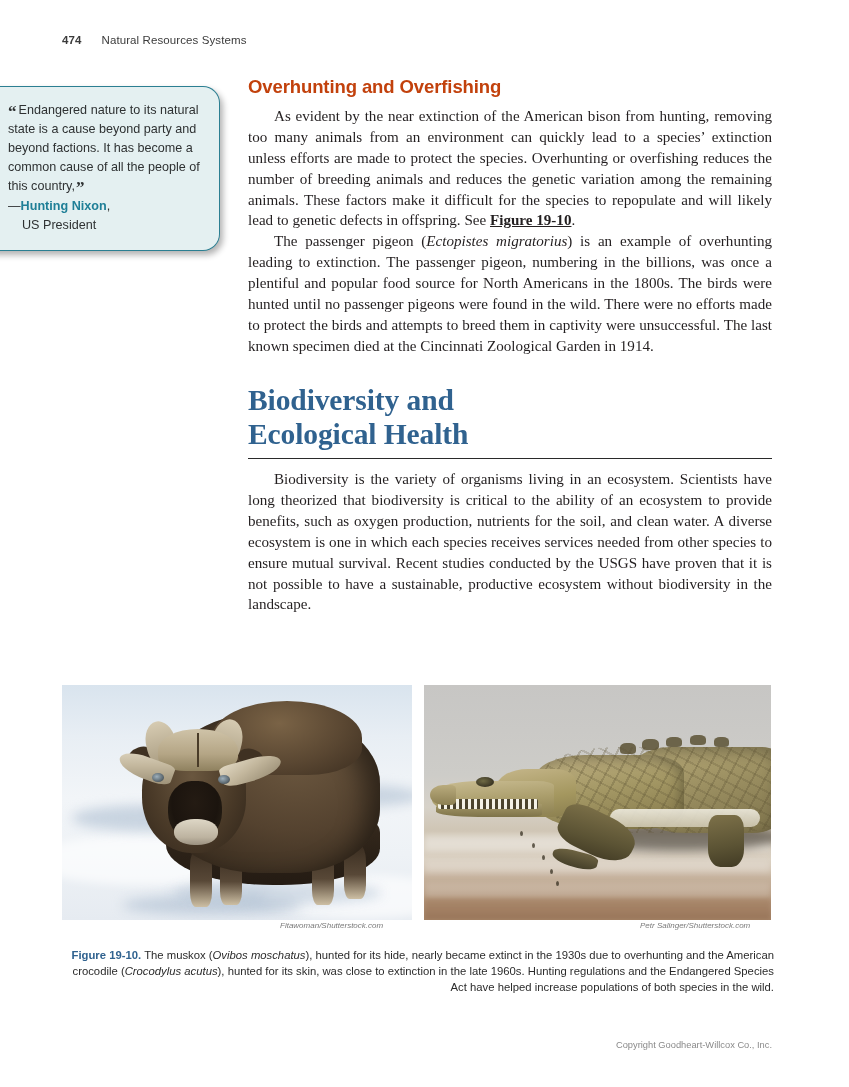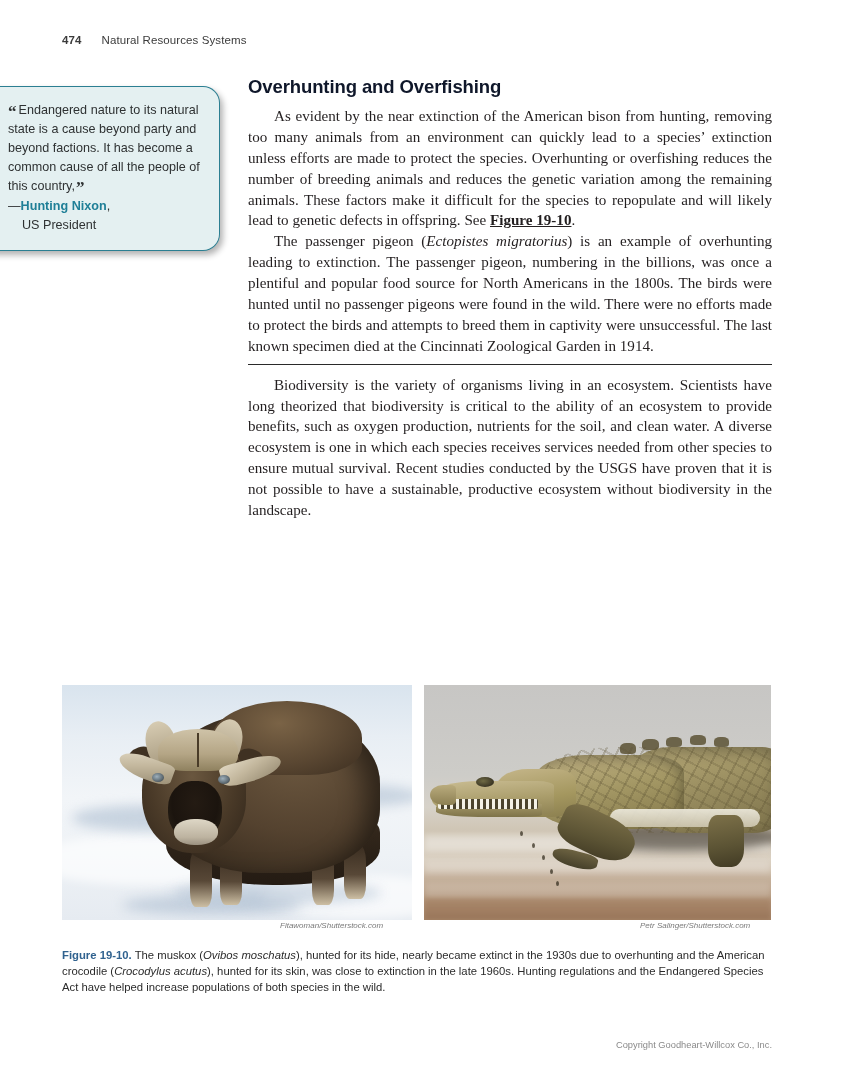--- a/index.html
+++ b/index.html
@@ -94,21 +94,21 @@
     position: absolute;
     left: 248px;
     top: 76px;
     width: 524px;
   }
   h2.section-head {
     margin: 0 0 8px 0;
     font-family: "Liberation Sans", sans-serif;
     font-size: 18.5px;
     font-weight: 700;
-    color: #0f172a;
+    color: #c2410c;
     letter-spacing: -.1px;
   }
   p.body {
     margin: 0;
     text-align: justify;
     text-justify: inter-word;
     font-size: 15.1px;
     line-height: 1.385;
     text-indent: 26px;
     hyphens: manual;
@@ -166,20 +166,21 @@
 
   .caption {
     position: absolute;
     top: 262px;
     left: 0;
     width: 712px;
     font-family: "Liberation Sans", sans-serif;
     font-size: 11.3px;
     line-height: 1.42;
     color: #2b2b2b;
+    text-align: right;
   }
   .caption .figno {
     font-weight: 700;
     color: #30628f;
   }
   .caption .it { font-style: italic; }
 
   
   #footer {
     position: absolute;
@@ -481,20 +482,24 @@
 </div>
 
 <div id="column">
 
   <h2 class="section-head">Overhunting and Overfishing</h2>
 
   <p class="body"><span>As evident by the near extinction of the American bison from hunting, removing too many animals from an environment can quickly lead to a species’ extinction unless efforts are made to protect the species. Overhunting or overfishing reduces the number of breeding animals and reduces the genetic variation among the remaining animals. These factors make it difficult for the species to repopulate and will likely lead to genetic defects in offspring. See </span><span class="bd">Figure 19-10</span><span>.</span></p>
 
   <p class="body"><span>The passenger pigeon (</span><span class="it">Ectopistes migratorius</span><span>) is an example of overhunting leading to extinction. The passenger pigeon, numbering in the billions, was once a plentiful and popular food source for North Americans in the 1800s. The birds were hunted until no passenger pigeons were found in the wild. There were no efforts made to protect the birds and attempts to breed them in captivity were unsuccessful. The last known specimen died at the Cincinnati Zoological Garden in 1914.</span></p>
 
+  <h1 class="big-head">
+    <span>Biodiversity and</span><br>
+    <span>Ecological Health</span>
+  </h1>
   <hr class="rule">
 
   <p class="body">Biodiversity is the variety of organisms living in an ecosystem. Scientists have long theorized that biodiversity is critical to the ability of an ecosystem to provide benefits, such as oxygen production, nutrients for the soil, and clean water. A diverse ecosystem is one in which each species receives services needed from other species to ensure mutual survival. Recent studies conducted by the USGS have proven that it is not possible to have a sustainable, productive ecosystem without biodiversity in the landscape.</p>
 </div>
 
 <div id="figure">
 
   <div class="photos">
 
     <div class="photo left">

